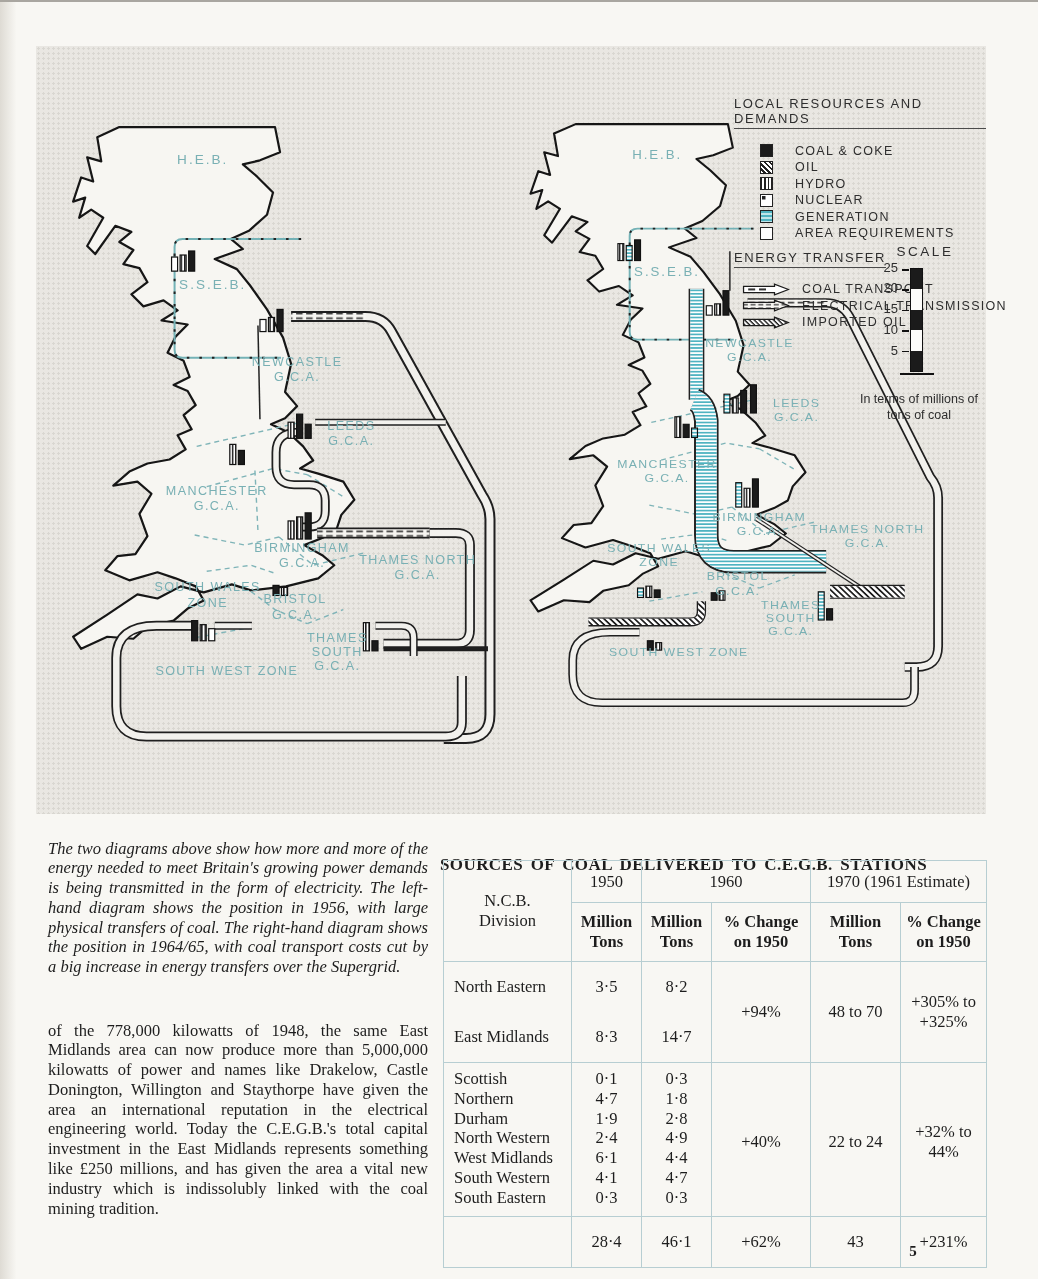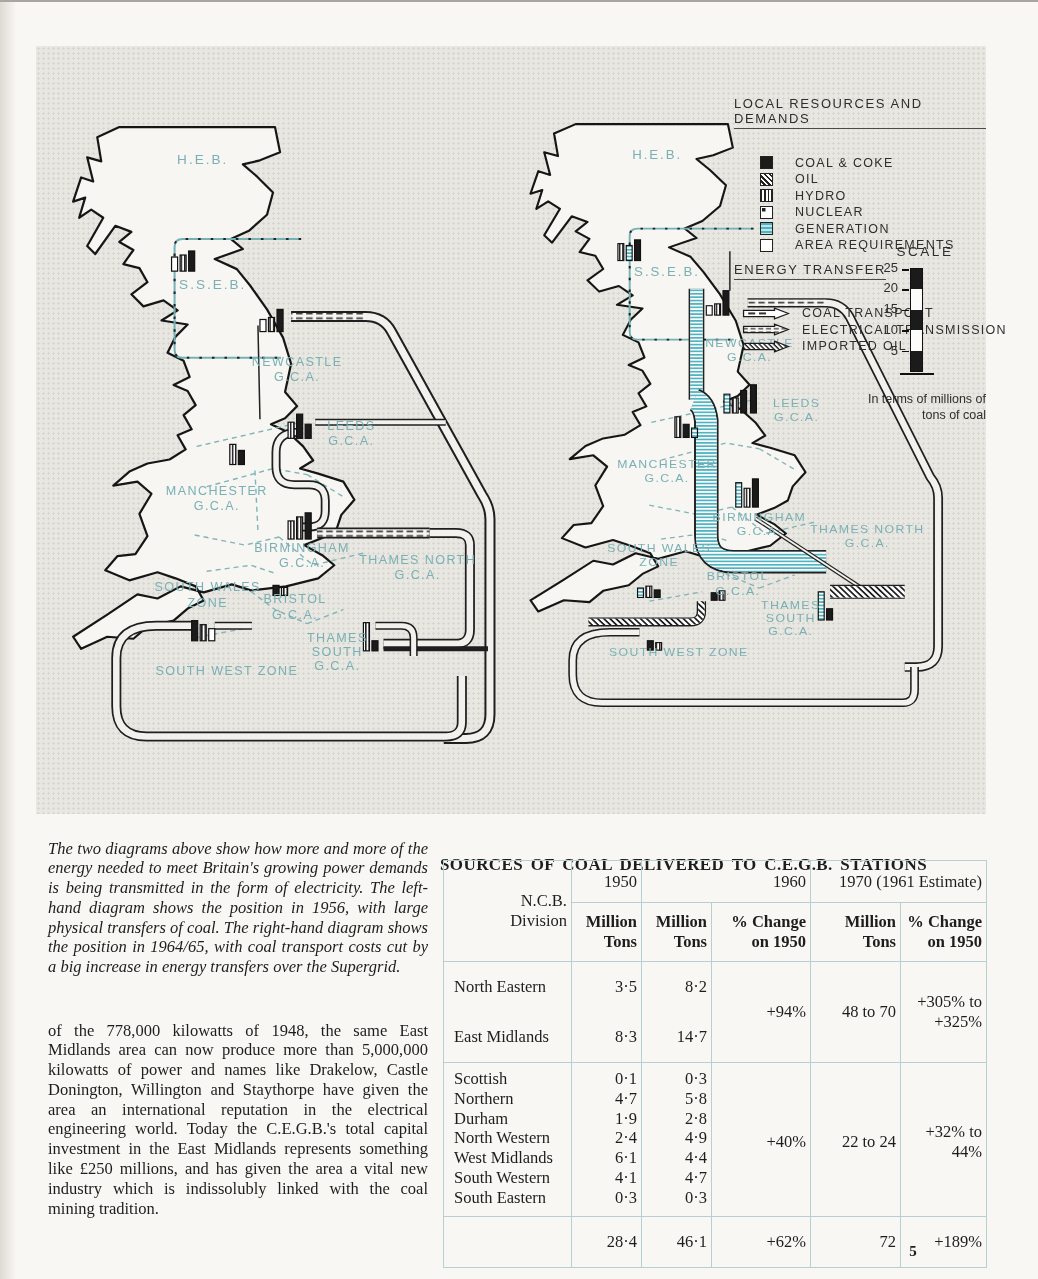--- a/index.html
+++ b/index.html
@@ -32,21 +32,21 @@
   .lbl{fill:#79b0b4;font-family:"Liberation Sans",sans-serif;font-size:12.5px;letter-spacing:1.4px;text-anchor:middle;}
   .lbl-big{font-size:13.5px;letter-spacing:2px;}
 
   
   .legend{
     position:absolute;left:698px;top:50px;width:252px;
     font-family:"Liberation Sans",sans-serif;color:#2e2e2e;
   }
   .legend-heading{
     font-size:13px;letter-spacing:1.6px;border-bottom:1.5px solid #4a4a4a;
-    padding-bottom:2px;margin-bottom:24px;display:inline-block;
+    padding-bottom:2px;margin-bottom:12px;display:inline-block;
   }
   .legend-item{display:flex;align-items:center;margin:2.5px 0 2.5px 26px;}
   .legend-item .label{margin-left:22px;font-size:12.5px;letter-spacing:1.3px;white-space:nowrap;}
   .sw{width:13px;height:13px;border:1.4px solid #222;box-sizing:border-box;flex:0 0 13px;}
   .sw-solid-black{background:#1b1b1b;}
   .sw-diagonal-hatch{background:repeating-linear-gradient(45deg,#fff 0 2px,#222 2px 3.6px);}
   .sw-vertical-stripes{background:repeating-linear-gradient(90deg,#222 0 1.5px,#fff 1.5px 3.4px);}
   .sw-outline-dot{background:linear-gradient(#222,#222) 1px 1px/3.5px 3.5px no-repeat,#fff;}
   .sw-teal{background:repeating-linear-gradient(180deg,#4fb3c1 0 2px,#bfe5e9 2px 4.2px);}
   .sw-outline{background:#fff;}
@@ -61,21 +61,21 @@
   }
   .scale-title{text-align:center;font-size:13.5px;letter-spacing:2.5px;margin-left:18px;}
   .scale-body{position:relative;height:128px;margin-top:1px;}
   .scale-bar{
     position:absolute;left:64px;top:8px;width:13px;height:104px;border:1.2px solid #111;box-sizing:border-box;
     background:repeating-linear-gradient(180deg,#1b1b1b 0 20.4px,#fcfcfa 20.4px 40.8px);
   }
   .scale-baseline{position:absolute;left:54px;top:113px;width:34px;height:1.6px;background:#111;}
   .scale-tick{position:absolute;left:8px;width:44px;text-align:right;font-size:13px;}
   .scale-tickmark{position:absolute;left:56px;width:7px;height:1.5px;background:#111;}
-  .scale-note{margin-top:4px;text-align:right;font-size:12.5px;line-height:1.25;margin-left:6px;}
+  .scale-note{margin-top:4px;text-align:center;font-size:12.5px;line-height:1.25;margin-left:6px;}
 
   
   .caption{
     position:absolute;left:48px;top:822px;width:380px;
     font-style:italic;font-size:16.5px;line-height:19.8px;text-align:justify;
   }
   .body-text{
     position:absolute;left:48px;top:1004px;width:380px;
     font-size:16.5px;line-height:19.8px;text-align:justify;
   }
@@ -85,21 +85,21 @@
     position:absolute;left:440px;top:855px;width:550px;
     font-weight:bold;font-size:17px;letter-spacing:0.4px;word-spacing:3px;
   }
   .coal-table{
     position:absolute;left:443px;top:860px;width:543px;
     border-collapse:collapse;table-layout:fixed;
     font-size:16.5px;color:#1d1d1d;
   }
   .coal-table th,.coal-table td{
     border-left:1.6px solid #b7ced2;
-    font-weight:normal;text-align:right;vertical-align:middle;
+    font-weight:normal;text-align:center;vertical-align:middle;
     padding:2px 4px;line-height:1.2;
   }
   .coal-table{border:1.6px solid #b7ced2;}
   .coal-table thead th{border-bottom:1.6px solid #b7ced2;}
   .coal-table tr.gstart td{border-top:1.6px solid #b7ced2;}
   .coal-table .h1{height:42px;font-size:16.5px;}
   .coal-table .h2 th{height:54px;font-weight:bold;}
   .coal-table td.division{text-align:left;padding-left:10px;}
   .coal-table tr.g1 td{height:46px;}
   .coal-table tr.g2 td{height:19.5px;padding-top:0;padding-bottom:0;}
@@ -489,21 +489,21 @@
       <td class="division">Scottish</td>
       <td>0·1</td>
       <td>0·3</td>
       <td rowspan="7">+40%</td>
       <td rowspan="7">22 to 24</td>
       <td rowspan="7">+32% to 44%</td>
     </tr>
     <tr class="g2">
       <td class="division">Northern</td>
       <td>4·7</td>
-      <td>5·8</td>
+      <td>1·8</td>
     </tr>
     <tr class="g2">
       <td class="division">Durham</td>
       <td>1·9</td>
       <td>2·8</td>
     </tr>
     <tr class="g2">
       <td class="division">North Western</td>
       <td>2·4</td>
       <td>4·9</td>
@@ -522,19 +522,19 @@
       <td class="division">South Eastern</td>
       <td>0·3</td>
       <td>0·3</td>
     </tr>
 
     <tr class="totals gstart">
       <td class="division"></td>
       <td>28·4</td>
       <td>46·1</td>
       <td>+62%</td>
-      <td>72</td>
-      <td>+189%</td>
+      <td>43</td>
+      <td>+231%</td>
     </tr>
   </tbody>
 </table>
 
 <div class="page-number">5</div>
 
 </body></html>

